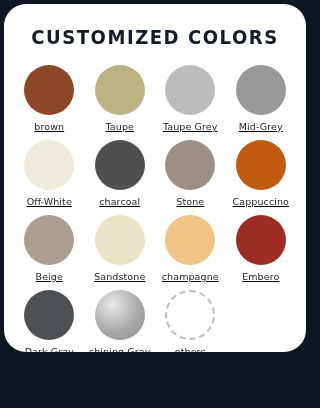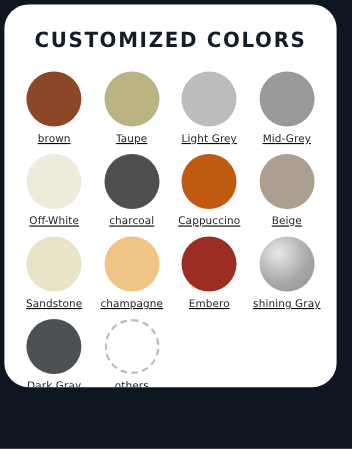--- a/index.html
+++ b/index.html
@@ -84,33 +84,37 @@
       <div class="swatch-cell">
         <div class="swatch-dot" style="background: rgb(139, 71, 38);"></div>
         <div class="swatch-label">brown</div>
       </div>
       <div class="swatch-cell">
         <div class="swatch-dot" style="background: rgb(188, 179, 131);"></div>
         <div class="swatch-label">Taupe</div>
       </div>
       <div class="swatch-cell">
         <div class="swatch-dot" style="background: rgb(187, 188, 190);"></div>
-        <div class="swatch-label">Light Grey</div>
+        <div class="swatch-label">Taupe Grey</div>
       </div>
       <div class="swatch-cell">
         <div class="swatch-dot" style="background: rgb(151, 153, 155);"></div>
         <div class="swatch-label">Mid-Grey</div>
       </div>
       <div class="swatch-cell">
         <div class="swatch-dot" style="background: rgb(239, 235, 220);"></div>
         <div class="swatch-label">Off-White</div>
       </div>
       <div class="swatch-cell">
         <div class="swatch-dot" style="background: rgb(80, 78, 80);"></div>
         <div class="swatch-label">charcoal</div>
+      </div>
+      <div class="swatch-cell">
+        <div class="swatch-dot" style="background: rgb(156, 143, 133);"></div>
+        <div class="swatch-label">Stone</div>
       </div>
       <div class="swatch-cell">
         <div class="swatch-dot" style="background: rgb(192, 90, 16);"></div>
         <div class="swatch-label">Cappuccino</div>
       </div>
       <div class="swatch-cell">
         <div class="swatch-dot" style="background: rgb(172, 158, 144);"></div>
         <div class="swatch-label">Beige</div>
       </div>
       <div class="swatch-cell">
@@ -119,26 +123,26 @@
       </div>
       <div class="swatch-cell">
         <div class="swatch-dot" style="background: rgb(239, 196, 133);"></div>
         <div class="swatch-label">champagne</div>
       </div>
       <div class="swatch-cell">
         <div class="swatch-dot" style="background: rgb(155, 45, 34);"></div>
         <div class="swatch-label">Embero</div>
       </div>
       <div class="swatch-cell">
+        <div class="swatch-dot" style="background: rgb(78, 81, 84);"></div>
+        <div class="swatch-label">Dark Gray</div>
+      </div>
+      <div class="swatch-cell">
         <div class="swatch-dot" style="background: radial-gradient(circle at 35% 30%, rgb(232, 233, 234) 0%, rgb(168, 169, 171) 55%, rgb(142, 143, 145) 100%);"></div>
         <div class="swatch-label">shining Gray</div>
-      </div>
-      <div class="swatch-cell">
-        <div class="swatch-dot" style="background: rgb(78, 81, 84);"></div>
-        <div class="swatch-label">Dark Gray</div>
       </div>
       <div class="swatch-cell">
         <div class="swatch-dot dashed" style="border-color: rgb(185, 188, 192);"></div>
         <div class="swatch-label">others</div>
       </div>
     </div>
 
 </div>
 
 </body></html>

